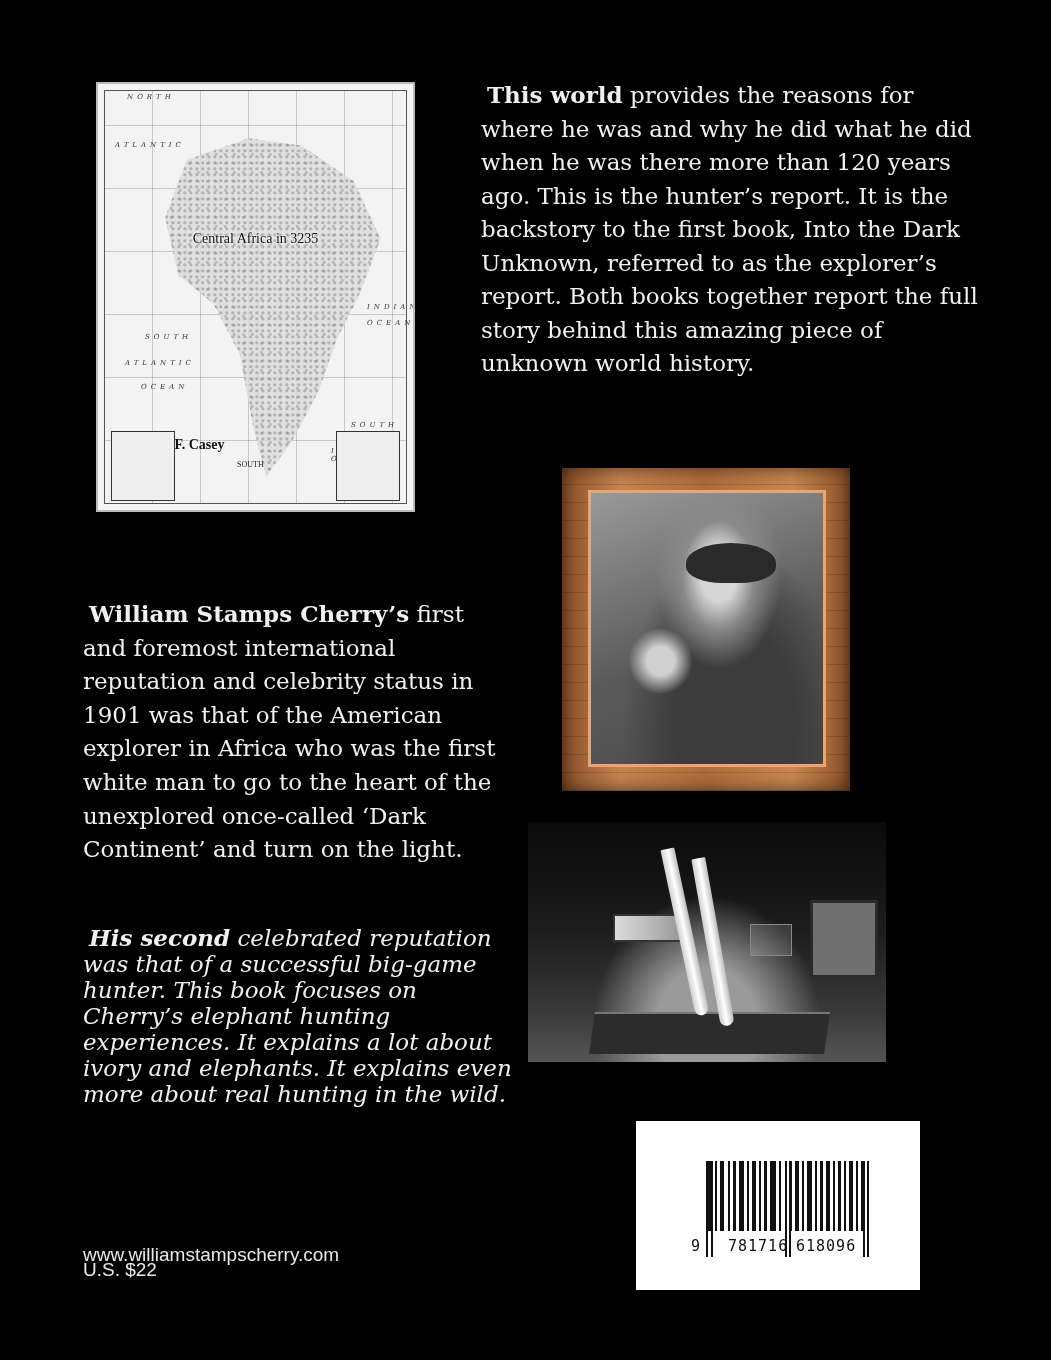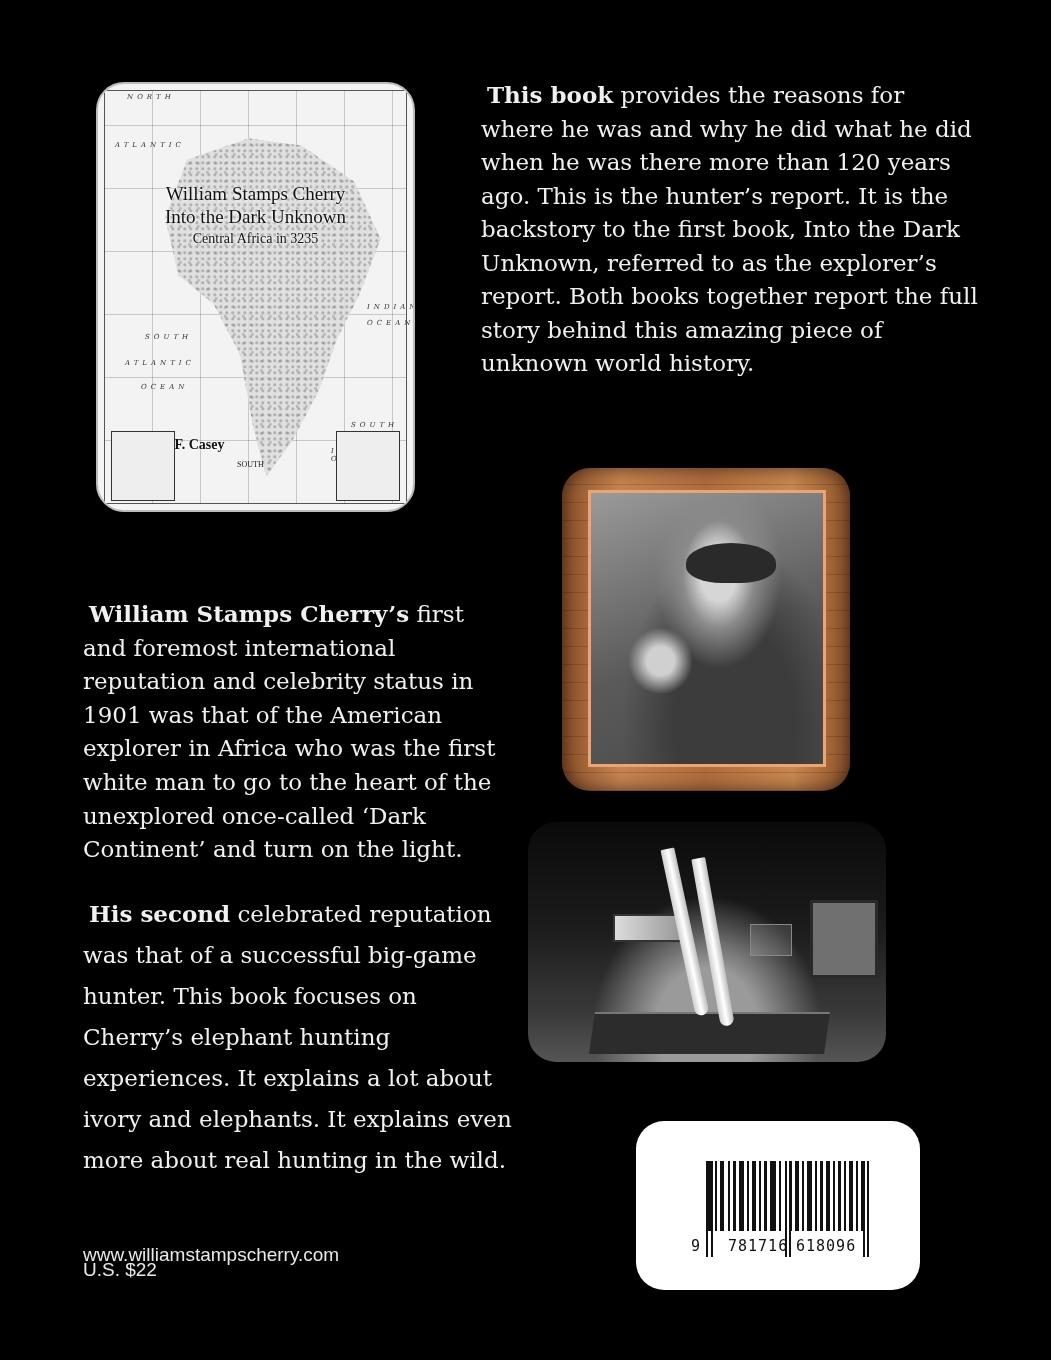--- a/index.html
+++ b/index.html
@@ -1,20 +1,20 @@
 <!DOCTYPE html>
 <html><head>
 <meta charset="utf-8">
 <style>
   html, body { margin: 0; padding: 0; }
   body {
     width: 1051px; height: 1360px; background: #000; position: relative; overflow: hidden;
     font-family: "DejaVu Serif", "Liberation Serif", serif; color: #f2f2f2;
   }
-  .abs { position: absolute; border-radius: 28px; }
+  .abs { position: absolute; }
 
   
   .map-cover {
     left: 96px; top: 82px; width: 319px; height: 430px;
     background: #f4f4f4; box-sizing: border-box; border: 2px solid #bbb;
     overflow: hidden;
   }
   .map-inner { position: absolute; left: 6px; top: 6px; right: 6px; bottom: 6px; border: 1px solid #555;
     background:
       repeating-linear-gradient(90deg, transparent 0 47px, rgba(0,0,0,.18) 47px 48px),
@@ -39,21 +39,21 @@
   .map-inset { position: absolute; width: 62px; height: 68px; border: 1px solid #333; background: #eee; }
   .map-inset.left { left: 6px; bottom: 2px; }
   .map-inset.right { right: 6px; bottom: 2px; }
   .map-caption { position: absolute; left: 132px; bottom: 34px; font-size: 8px; color: #222; font-family: "Liberation Serif", serif; }
 
   
   .para { font-family: "DejaVu Serif", serif; font-size: 23px; line-height: 33.5px; color: #f0f0f0; }
   .para b { font-weight: bold; }
   .para-1 { left: 481px; top: 78px; width: 500px; }
   .para-2 { left: 83px; top: 557px; width: 430px; line-height: 33.6px; margin-top: 40px; }
-  .para-3 { left: 83px; top: 893px; width: 430px; line-height: 41px; }
+  .para-3 { left: 83px; top: 925px; width: 430px; line-height: 26px; font-style: italic; }
   .para .indent { display: inline-block; width: 6px; }
 
   
   .portrait-frame {
     left: 562px; top: 468px; width: 288px; height: 323px;
     background:
       repeating-linear-gradient(0deg, rgba(0,0,0,.15) 0 1px, transparent 1px 18px),
       linear-gradient(90deg, #8a4f28, #c78450 20%, #b06c3c 50%, #c9884f 80%, #8d5229);
     box-shadow: inset 0 0 18px rgba(0,0,0,.6);
   }
@@ -105,32 +105,30 @@
     <div class="continent"></div>
     <span class="sea-label" style="left:22px;top:2px">NORTH</span>
     <span class="sea-label" style="left:10px;top:50px">ATLANTIC</span>
     <span class="sea-label" style="left:40px;top:242px">SOUTH</span>
     <span class="sea-label" style="left:20px;top:268px">ATLANTIC</span>
     <span class="sea-label" style="left:36px;top:292px">OCEAN</span>
     <span class="sea-label" style="left:262px;top:212px">INDIAN</span>
     <span class="sea-label" style="left:262px;top:228px">OCEAN</span>
     <span class="sea-label" style="left:226px;top:356px">INDIAN OCEAN</span>
     <span class="sea-label" style="left:246px;top:330px">SOUTH</span>
-    <div class="map-title t1">William Stamps Cherry</div>
-    <div class="map-title t2">Into the Dark Unknown</div>
     <div class="map-title t3">Central Africa in 3235</div>
     <div class="map-author">William F. Casey</div>
     <div class="map-inset left"></div>
     <div class="map-inset right"></div>
     <div class="map-caption">SOUTH</div>
   </div>
 </div>
 
 <div class="abs para para-1">
-  <span class="indent"></span><b>This book</b><span> provides the reasons for where he was and why he did what he did when he was there more than 120 years ago.  This is the hunter’s report.  It is the backstory to the first book, Into the Dark Unknown, referred to as the explorer’s report.  Both books together report the full story behind this amazing piece of unknown world history.</span>
+  <span class="indent"></span><b>This world</b><span> provides the reasons for where he was and why he did what he did when he was there more than 120 years ago.  This is the hunter’s report.  It is the backstory to the first book, Into the Dark Unknown, referred to as the explorer’s report.  Both books together report the full story behind this amazing piece of unknown world history.</span>
 </div>
 
 <div class="abs portrait-frame" title="framed portrait of William Stamps Cherry">
   <div class="portrait-mat">
     <div class="portrait-photo"></div>
   </div>
 </div>
 
 <div class="abs para para-2">
   <span class="indent"></span><b>William Stamps Cherry’s</b><span> first and foremost international reputation and celebrity status in 1901 was that of the American explorer in Africa who was the first white man to go to the heart of the unexplored once-called ‘Dark Continent’ and turn on the light.</span>

